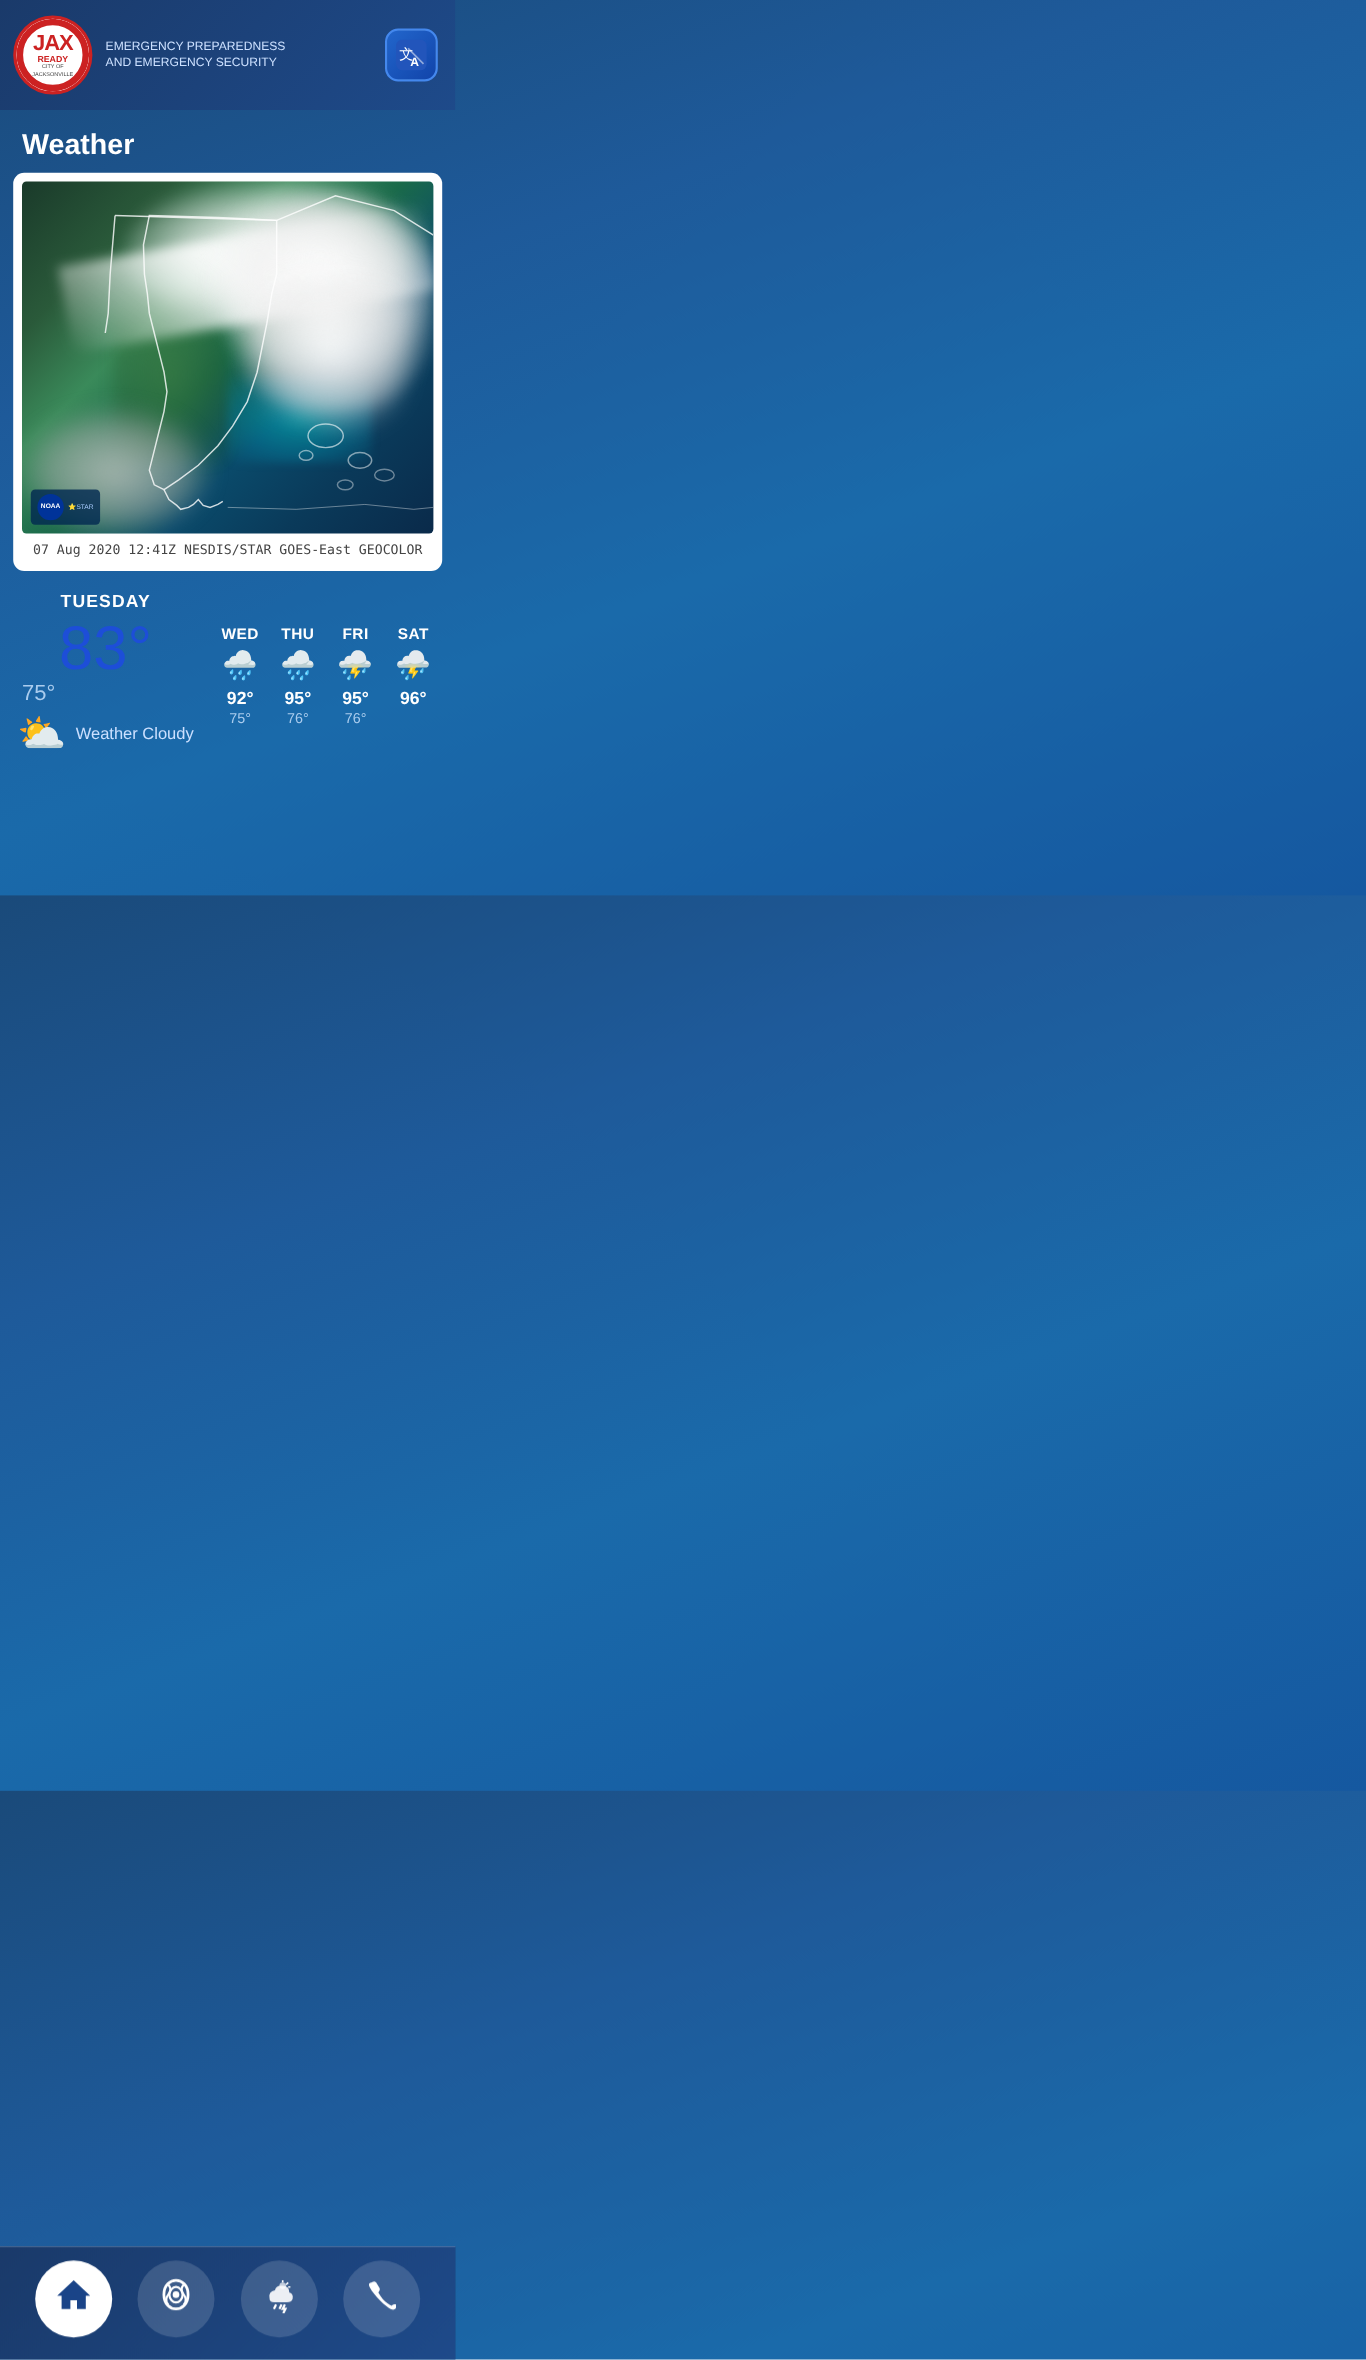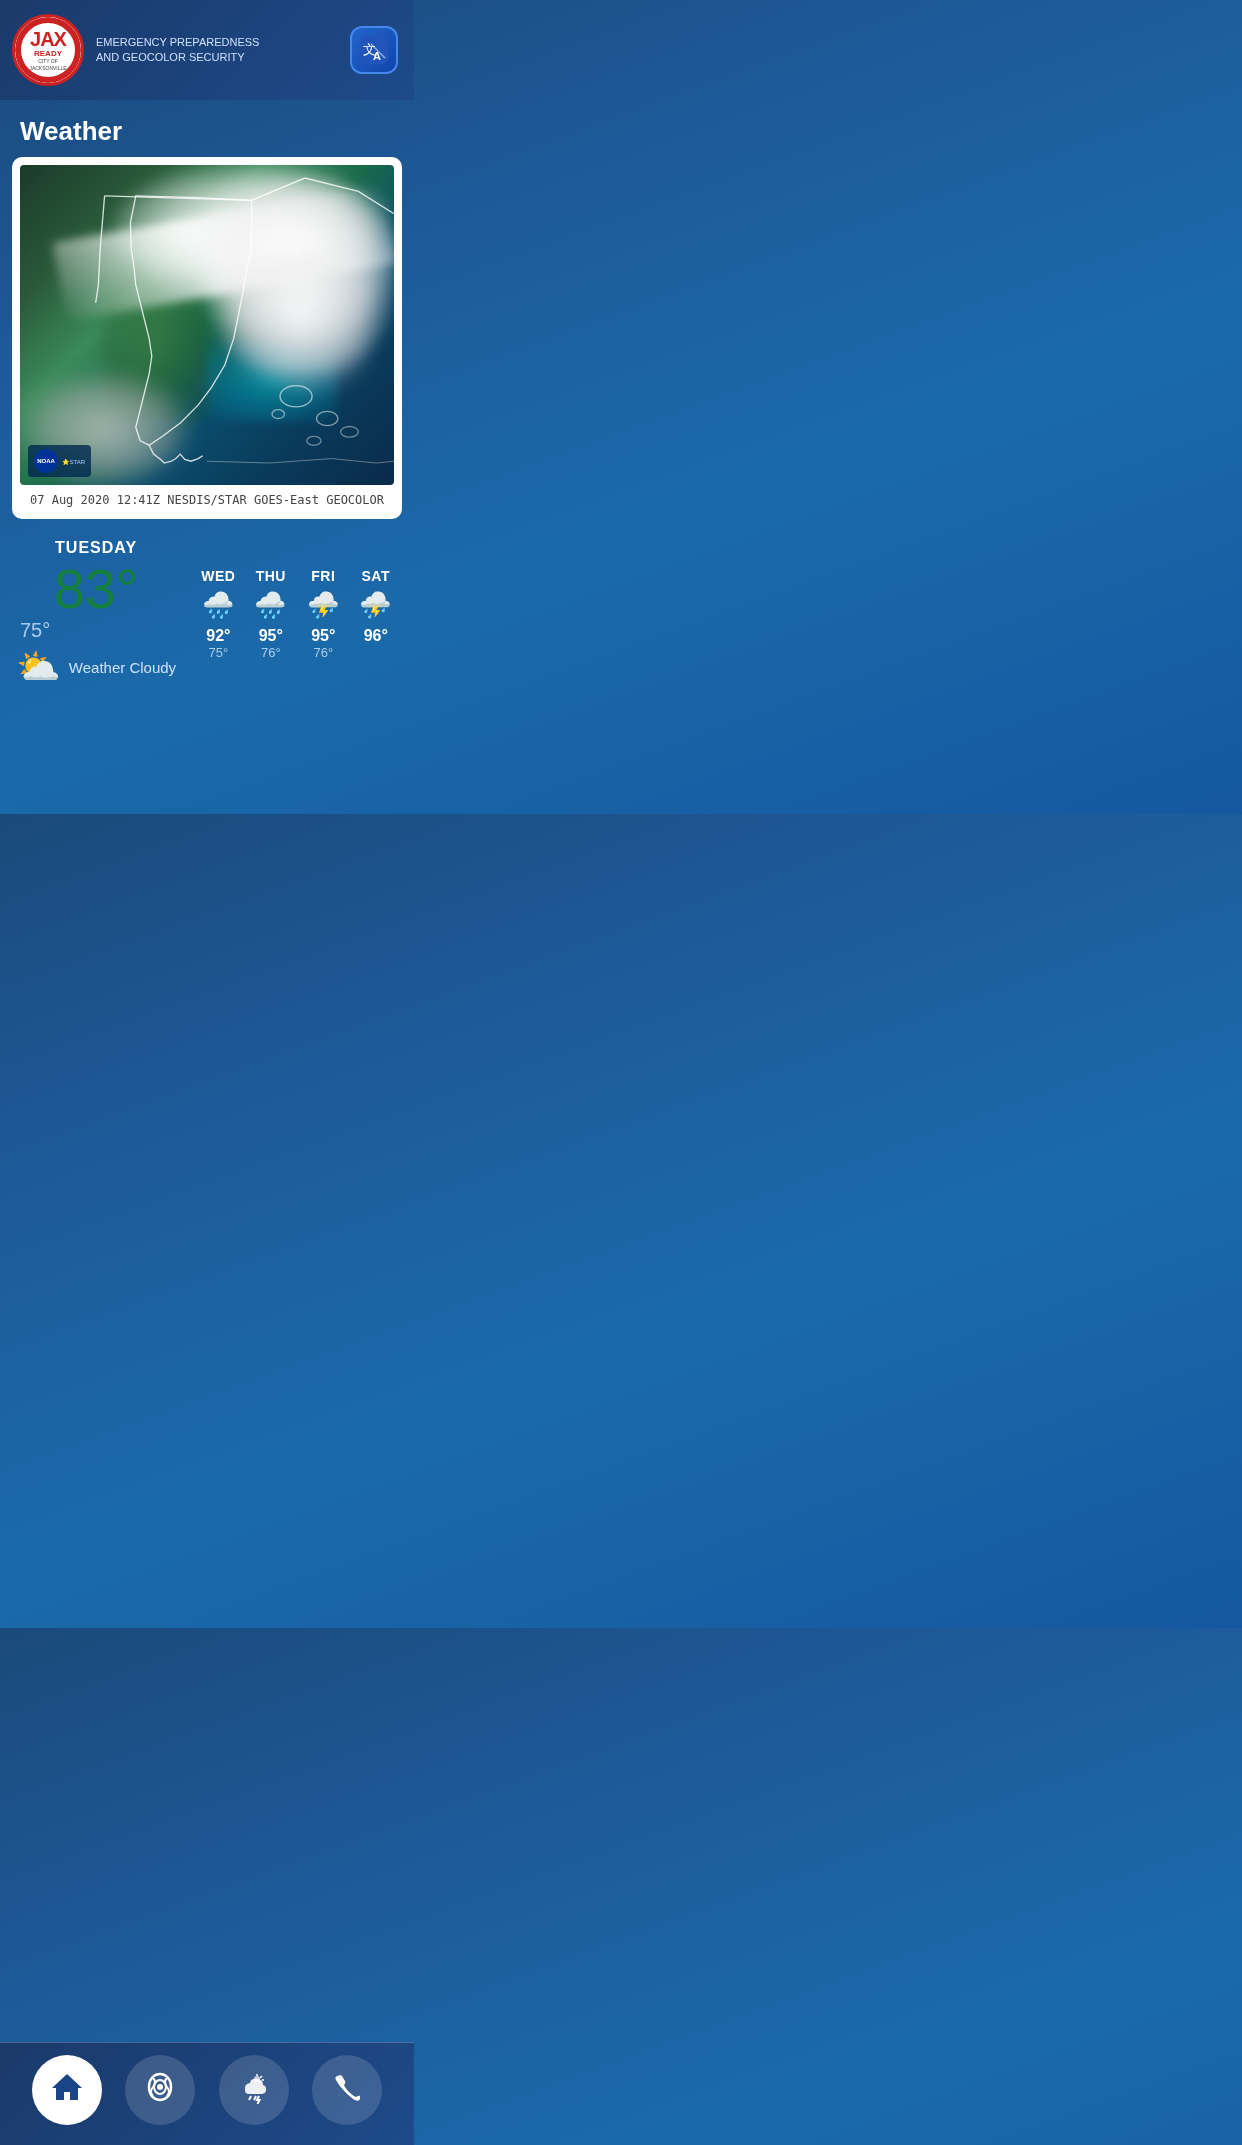--- a/index.html
+++ b/index.html
@@ -285,21 +285,21 @@
       font-size: 16px;
       font-weight: 600;
       color: white;
       letter-spacing: 1px;
       margin-bottom: 4px;
     }
 
     .today-temp {
       font-size: 56px;
       font-weight: 300;
-      color: #15803d;
+      color: #1d4ed8;
       line-height: 1;
       margin-bottom: 2px;
     }
 
     .today-low {
       font-size: 20px;
       color: #aaccee;
       align-self: flex-start;
       margin-left: 4px;
     }
@@ -438,21 +438,21 @@
     <div class="logo-circle">
       <div class="logo-inner">
         <div class="logo-ring"></div>
         <div class="logo-jax">JAX</div>
         <div class="logo-ready">READY</div>
         <div class="logo-small-text" style="font-size:5px;color:#444;text-align:center;padding:0 2px;">CITY OF<br>JACKSONVILLE</div>
       </div>
     </div>
     <div class="header-title">
       <p>EMERGENCY PREPAREDNESS</p>
-      <p>AND GEOCOLOR SECURITY</p>
+      <p>AND EMERGENCY SECURITY</p>
     </div>
   </div>
   <div class="translate-btn">
     <svg width="28" height="28" viewBox="0 0 28 28" fill="none">
       <rect width="28" height="28" rx="6" fill="#2255bb"></rect>
       <text x="3" y="18" font-size="13" fill="white" font-family="Arial">文</text>
       <text x="13" y="24" font-size="11" fill="white" font-family="Arial" font-weight="bold">A</text>
       <line x1="11" y1="8" x2="25" y2="22" stroke="white" stroke-width="1.5" opacity="0.5"></line>
     </svg>
   </div>

